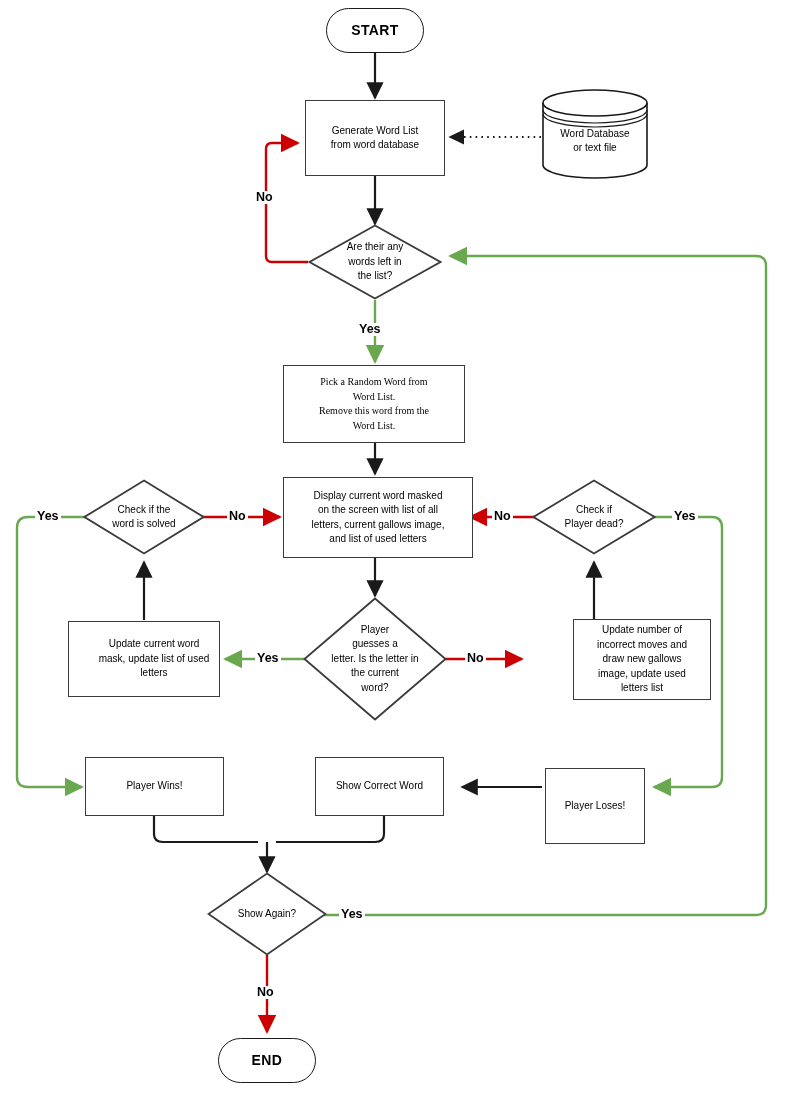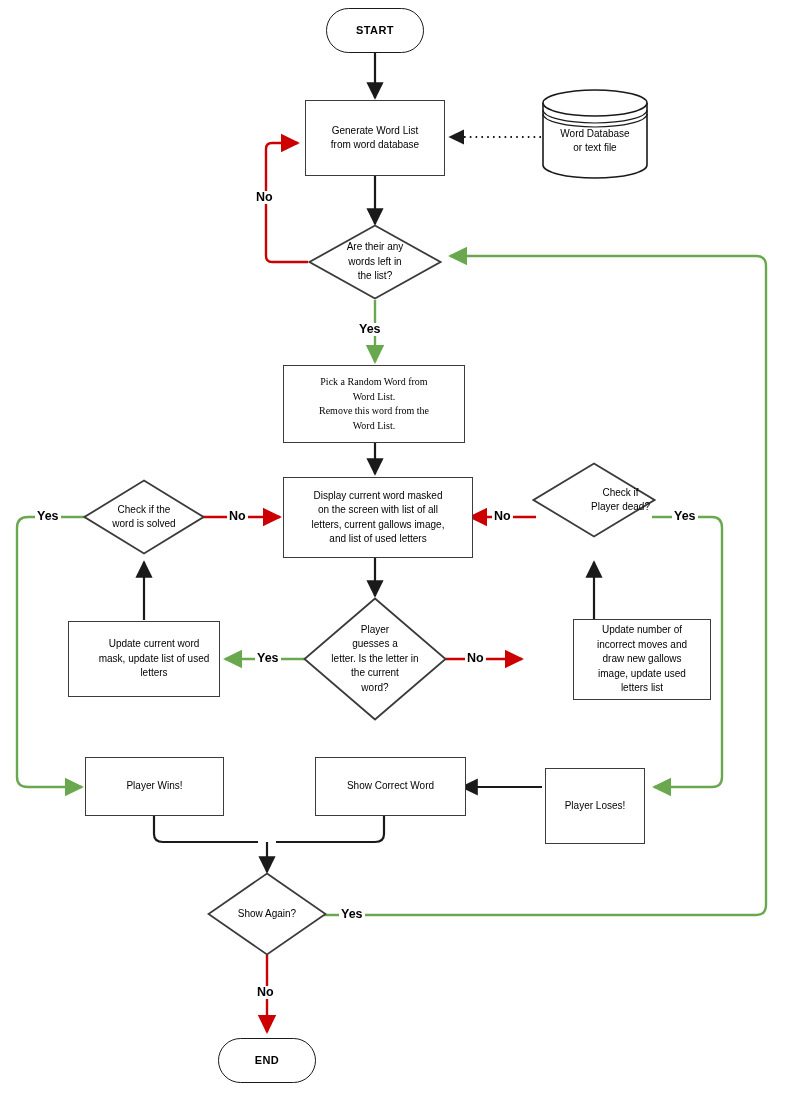--- a/index.html
+++ b/index.html
@@ -38,21 +38,21 @@
   }
   .node.process {
     background: #ffffff;
     border: 1.6px solid #3b3b3b;
   }
   .node.terminator {
     background: #ffffff;
     border: 1.8px solid #1a1a1a;
     border-radius: 999px;
     font-weight: bold;
-    font-size: 11px;
+    font-size: 14px;
     letter-spacing: 0.4px;
   }
   .node.decision {
     background: transparent;
   }
   .node .dtext {
     position: relative;
     z-index: 2;
     padding: 0 6px;
   }
@@ -191,21 +191,21 @@
     <span class="multiline">Display current word masked<br>on the screen with list of all<br>letters, current gallows image,<br>and list of used letters</span>
   </div>
 
   <div class="node decision" style="left:83px; top:479px; width:122px; height:76px;">
     <svg class="dshape" viewBox="0 0 122 76" preserveAspectRatio="none">
       <polygon points="61,1.5 120.5,38 61,74.5 1.5,38" fill="#ffffff" stroke="#3b3b3b" stroke-width="1.8" vector-effect="non-scaling-stroke"></polygon>
     </svg>
     <span class="dtext multiline">Check if the<br>word is solved</span>
   </div>
 
-  <div class="node decision" style="left:532px; top:462px; width:124px; height:76px;justify-content:flex-end;">
+  <div class="node decision" style="left:532px; top:479px; width:124px; height:76px;">
     <svg class="dshape" viewBox="0 0 124 76" preserveAspectRatio="none">
       <polygon points="62,1.5 122.5,38 62,74.5 1.5,38" fill="#ffffff" stroke="#3b3b3b" stroke-width="1.8" vector-effect="non-scaling-stroke"></polygon>
     </svg>
     <span class="dtext multiline">Check if<br>Player dead?</span>
   </div>
 
   <div class="node decision" style="left:303px; top:597px; width:144px; height:124px;">
     <svg class="dshape" viewBox="0 0 144 124" preserveAspectRatio="none">
       <polygon points="72,1.5 142.5,62 72,122.5 1.5,62" fill="#ffffff" stroke="#3b3b3b" stroke-width="1.8" vector-effect="non-scaling-stroke"></polygon>
     </svg>
@@ -217,21 +217,21 @@
   </div>
 
   <div class="node process" style="left:525px; top:619px; width:138px; height:81px;margin-left:48px;">
     <span class="multiline">Update number of<br>incorrect moves and<br>draw new gallows<br>image, update used<br>letters list</span>
   </div>
 
   <div class="node process" style="left:85px; top:757px; width:139px; height:59px;">
     <span>Player Wins!</span>
   </div>
 
-  <div class="node process" style="left:315px; top:757px; width:151px; height:59px;">
+  <div class="node process" style="left:315px; top:757px; width:129px; height:59px;">
     <span>Show Correct Word</span>
   </div>
 
   <div class="node process" style="left:545px; top:768px; width:100px; height:76px;">
     <span>Player Loses!</span>
   </div>
 
   <div class="node decision" style="left:207px; top:872px; width:120px; height:84px;">
     <svg class="dshape" viewBox="0 0 120 84" preserveAspectRatio="none">
       <polygon points="60,1.5 118.5,42 60,82.5 1.5,42" fill="#ffffff" stroke="#3b3b3b" stroke-width="1.8" vector-effect="non-scaling-stroke"></polygon>

